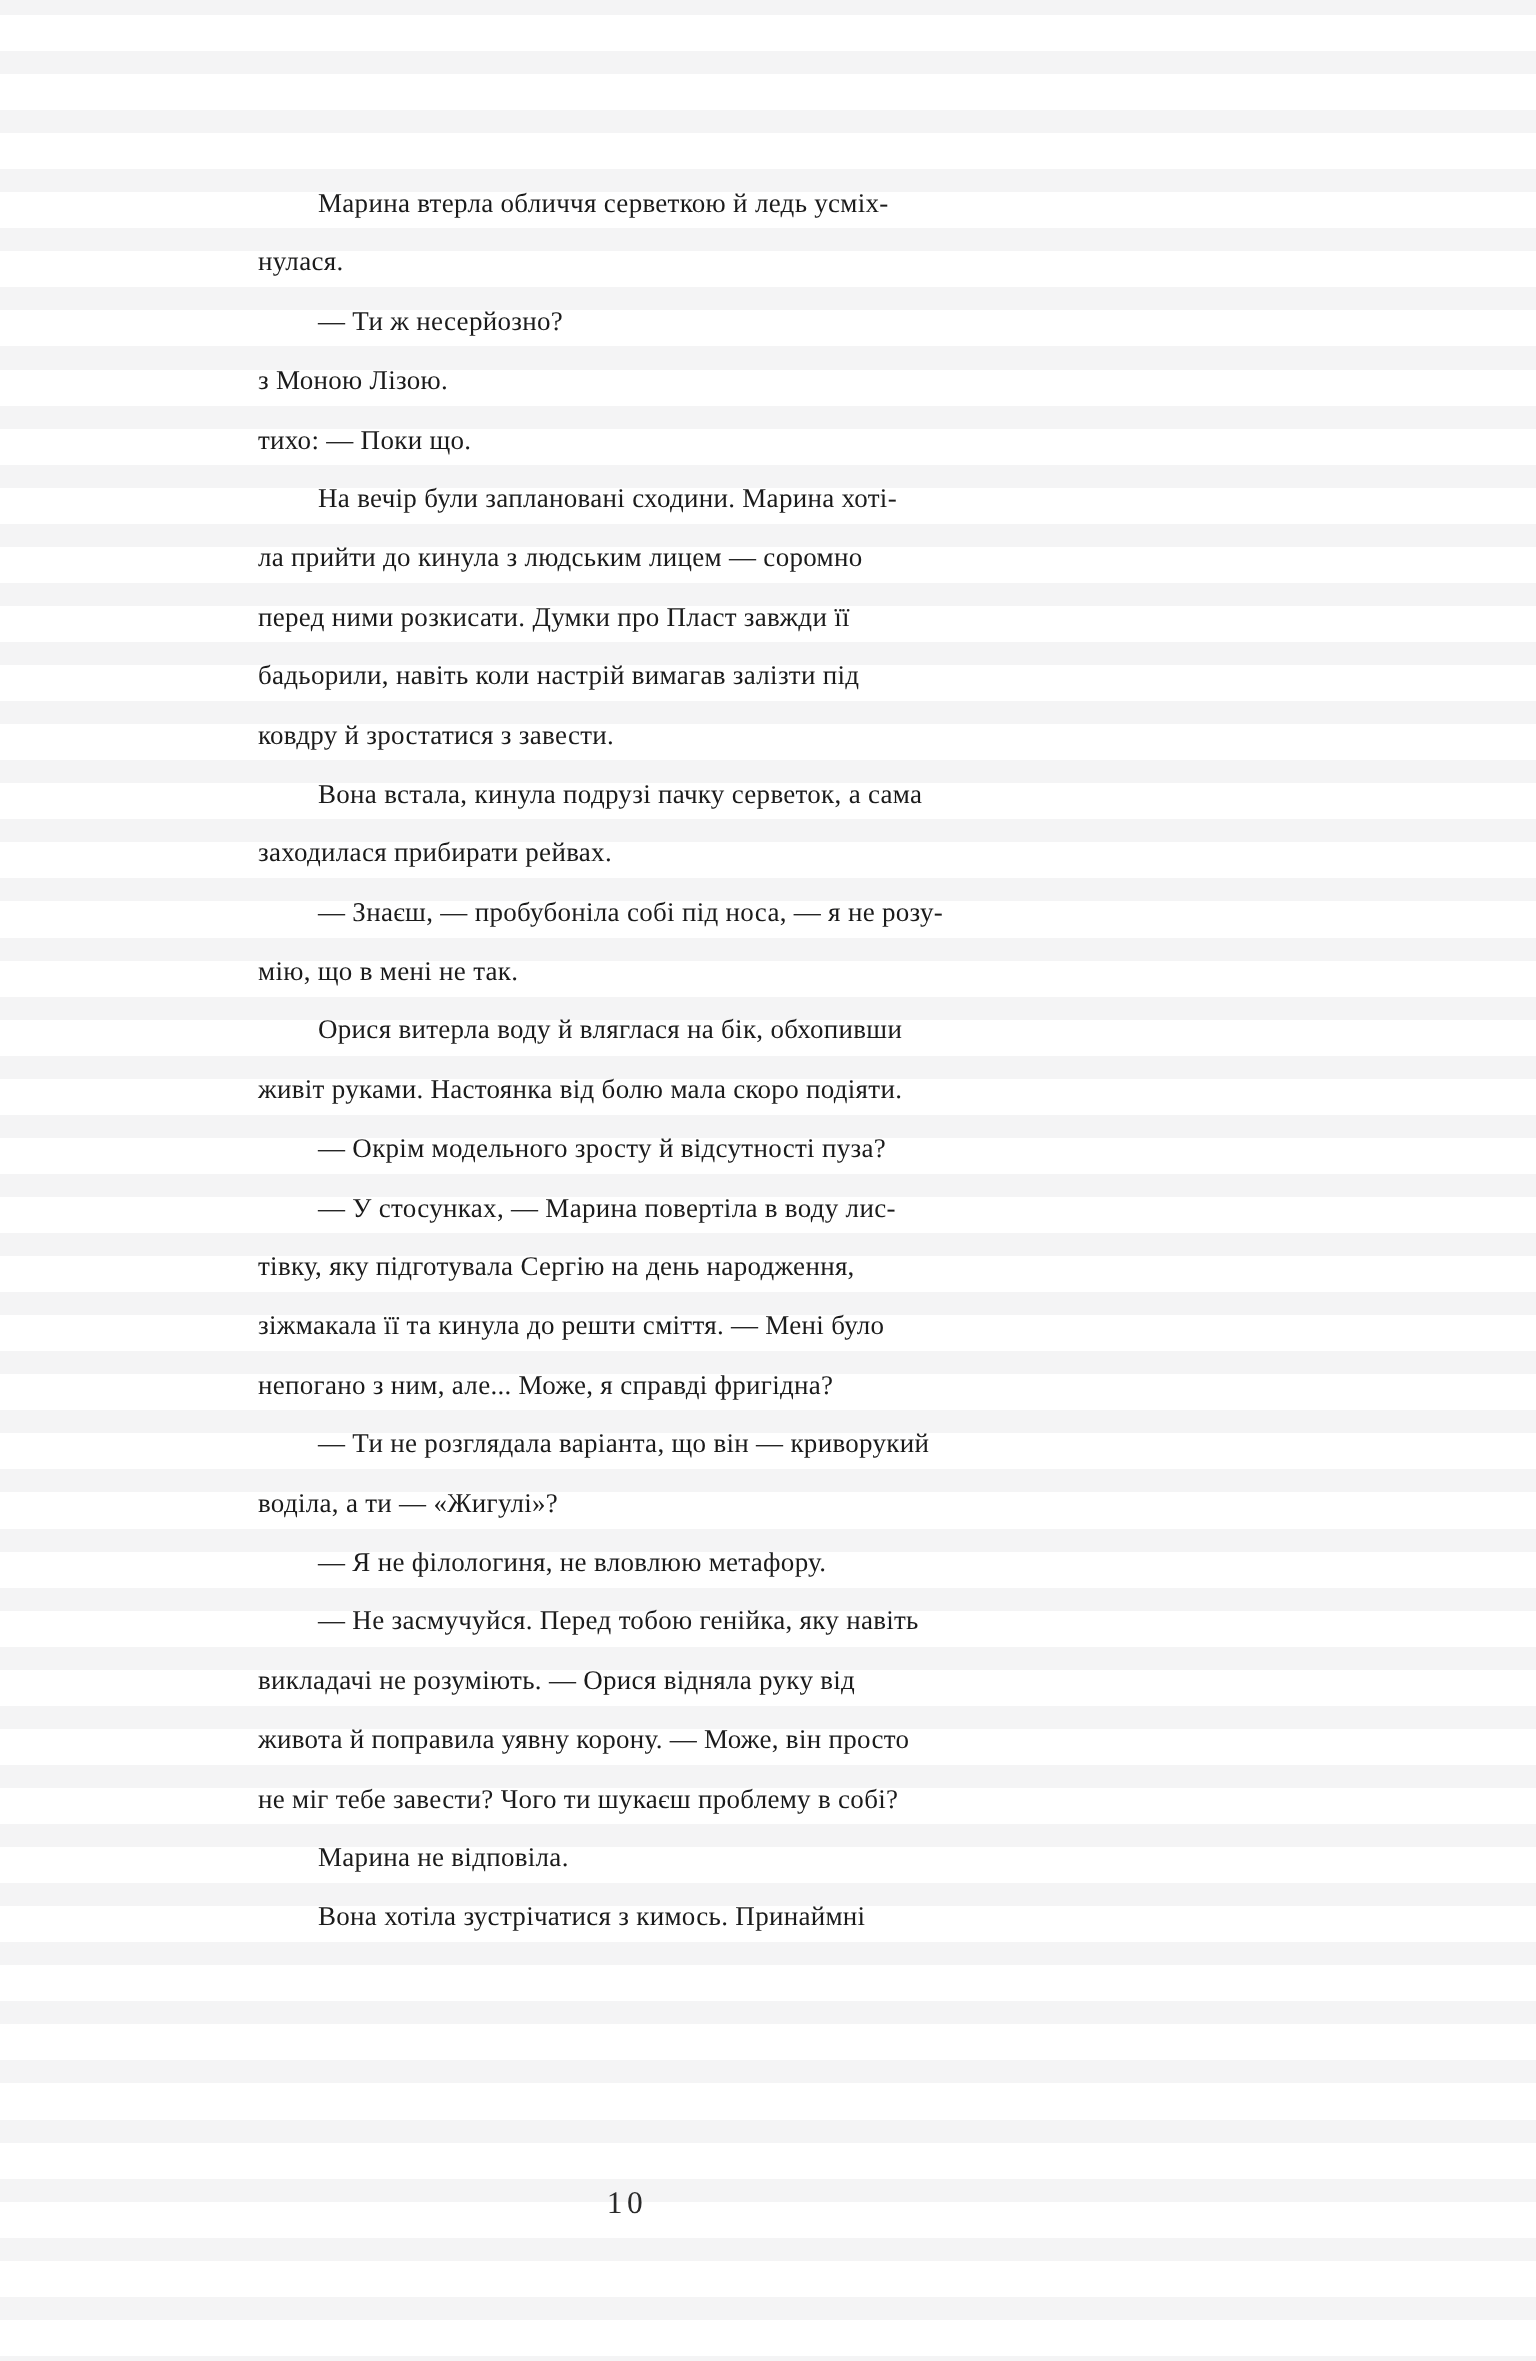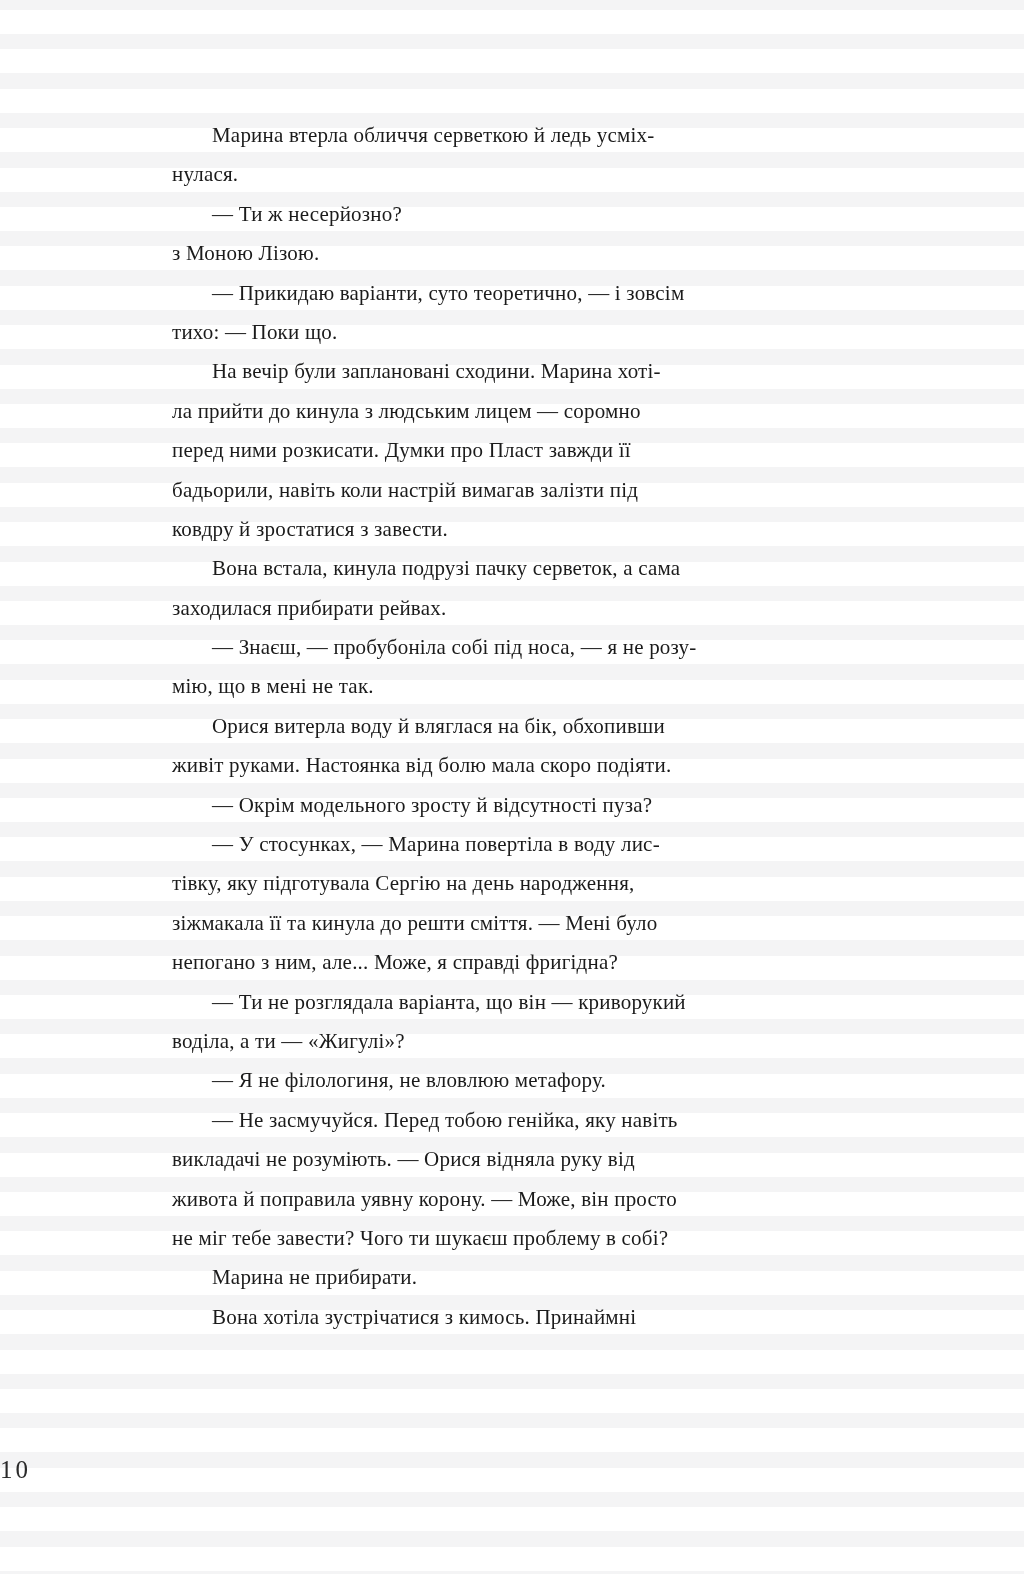--- a/index.html
+++ b/index.html
@@ -23,52 +23,51 @@
   }
   .page {
     position: absolute;
     inset: 0;
   }
   .page-text {
     position: absolute;
     left: 172px;
     top: 116px;
     width: 700px;
-    font-size: 21px;
+    font-size: 18px;
     line-height: 39.4px;
     letter-spacing: 0.2px;
   }
   .line {
     white-space: nowrap;
     height: 39.4px;
   }
   .line.ind {
     padding-left: 40px;
   }
   .page-number {
     position: absolute;
     top: 1456px;
     left: 0;
     width: 836px;
-    text-align: left;
-    font-size: 25px;
+    text-align: center;
+    font-size: 21px;
     letter-spacing: 3px;
     color: #2a2a2a;
   }
 </style>
 </head>
 <body>
 
 <div class="page">
   <div class="page-text">
     <div class="line ind">Марина втерла обличчя серветкою й ледь усміх-</div>
     <div class="line">нулася.</div>
     <div class="line ind">— Ти ж несерйозно?</div>
     <div class="line">з Моною Лізою.</div>
-    <div class="line ind">— Прикидаю варіанти, суто теоретично, — і зовсім</div>
     <div class="line">тихо: — Поки що.</div>
     <div class="line ind">На вечір були заплановані сходини. Марина хоті-</div>
     <div class="line">ла прийти до кинула з людським лицем — соромно</div>
     <div class="line">перед ними розкисати. Думки про Пласт завжди її</div>
     <div class="line">бадьорили, навіть коли настрій вимагав залізти під</div>
     <div class="line">ковдру й зростатися з завести.</div>
     <div class="line ind">Вона встала, кинула подрузі пачку серветок, а сама</div>
     <div class="line">заходилася прибирати рейвах.</div>
     <div class="line ind">— Знаєш, — пробубоніла собі під носа, — я не розу-</div>
     <div class="line">мію, що в мені не так.</div>
@@ -79,17 +78,17 @@
     <div class="line">тівку, яку підготувала Сергію на день народження,</div>
     <div class="line">зіжмакала її та кинула до решти сміття. — Мені було</div>
     <div class="line">непогано з ним, але... Може, я справді фригідна?</div>
     <div class="line ind">— Ти не розглядала варіанта, що він — криворукий</div>
     <div class="line">воділа, а ти — «Жигулі»?</div>
     <div class="line ind">— Я не філологиня, не вловлюю метафору.</div>
     <div class="line ind">— Не засмучуйся. Перед тобою генійка, яку навіть</div>
     <div class="line">викладачі не розуміють. — Орися відняла руку від</div>
     <div class="line">живота й поправила уявну корону. — Може, він просто</div>
     <div class="line">не міг тебе завести? Чого ти шукаєш проблему в собі?</div>
-    <div class="line ind">Марина не прибирати.</div>
+    <div class="line ind">Марина не відповіла.</div>
     <div class="line ind">Вона хотіла зустрічатися з кимось. Принаймні</div>
   </div>
   <div class="page-number">10</div>
 </div>
 
 </body></html>

